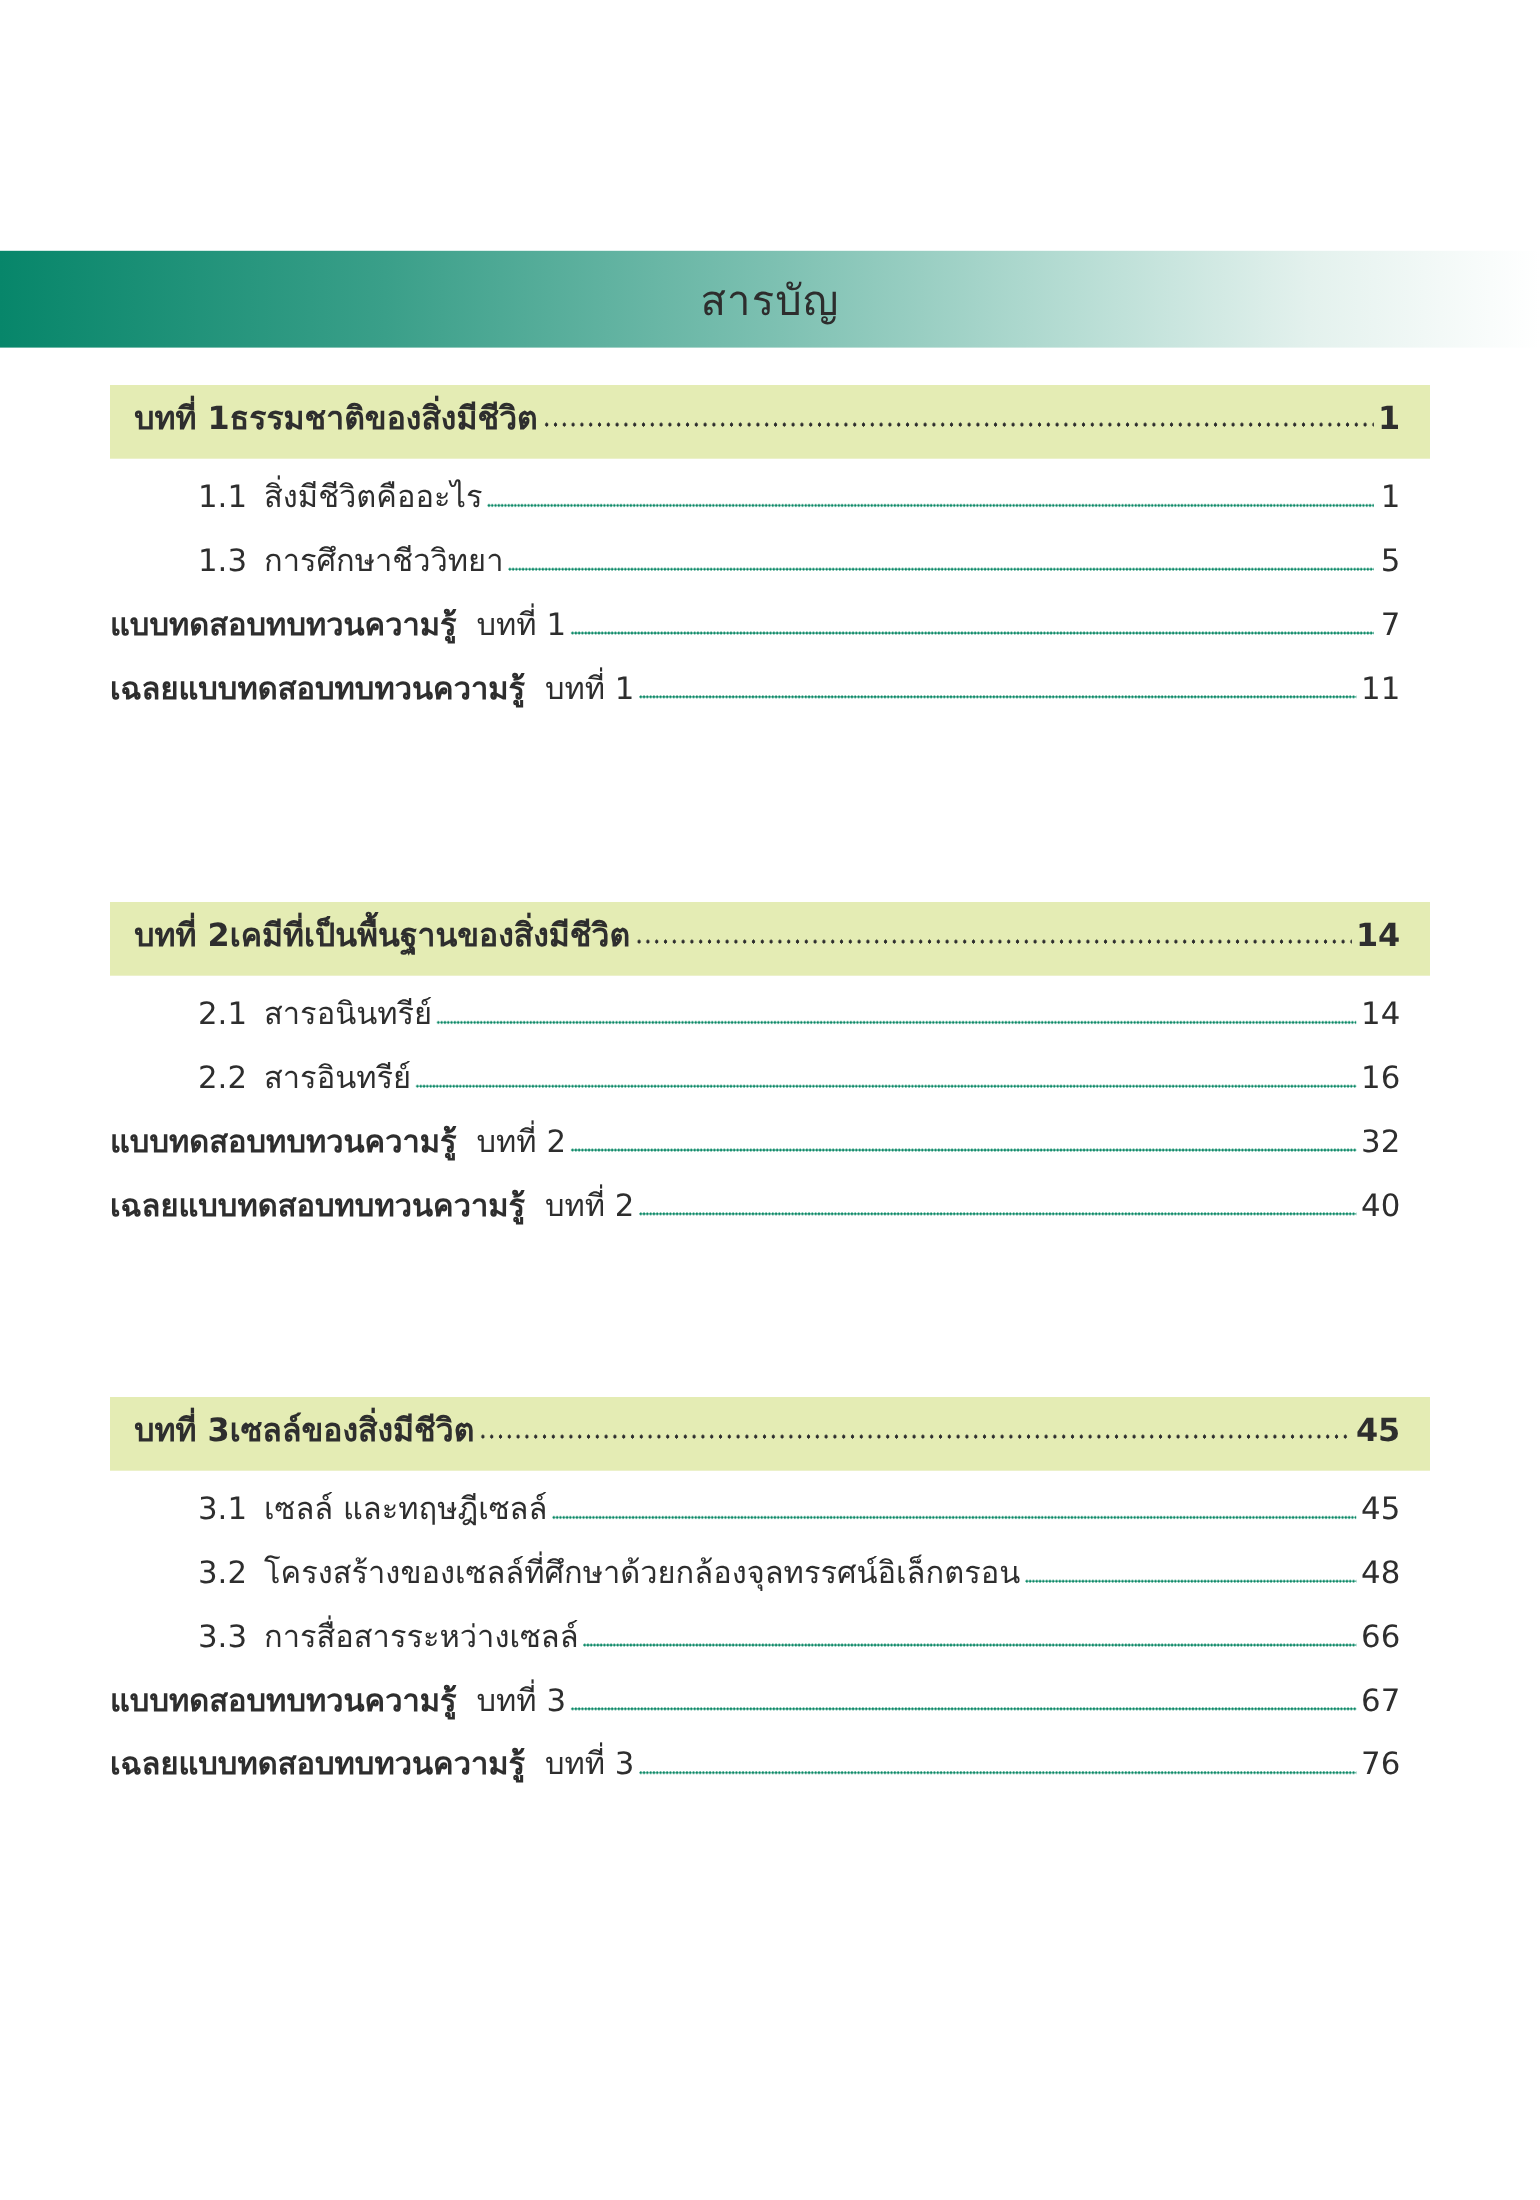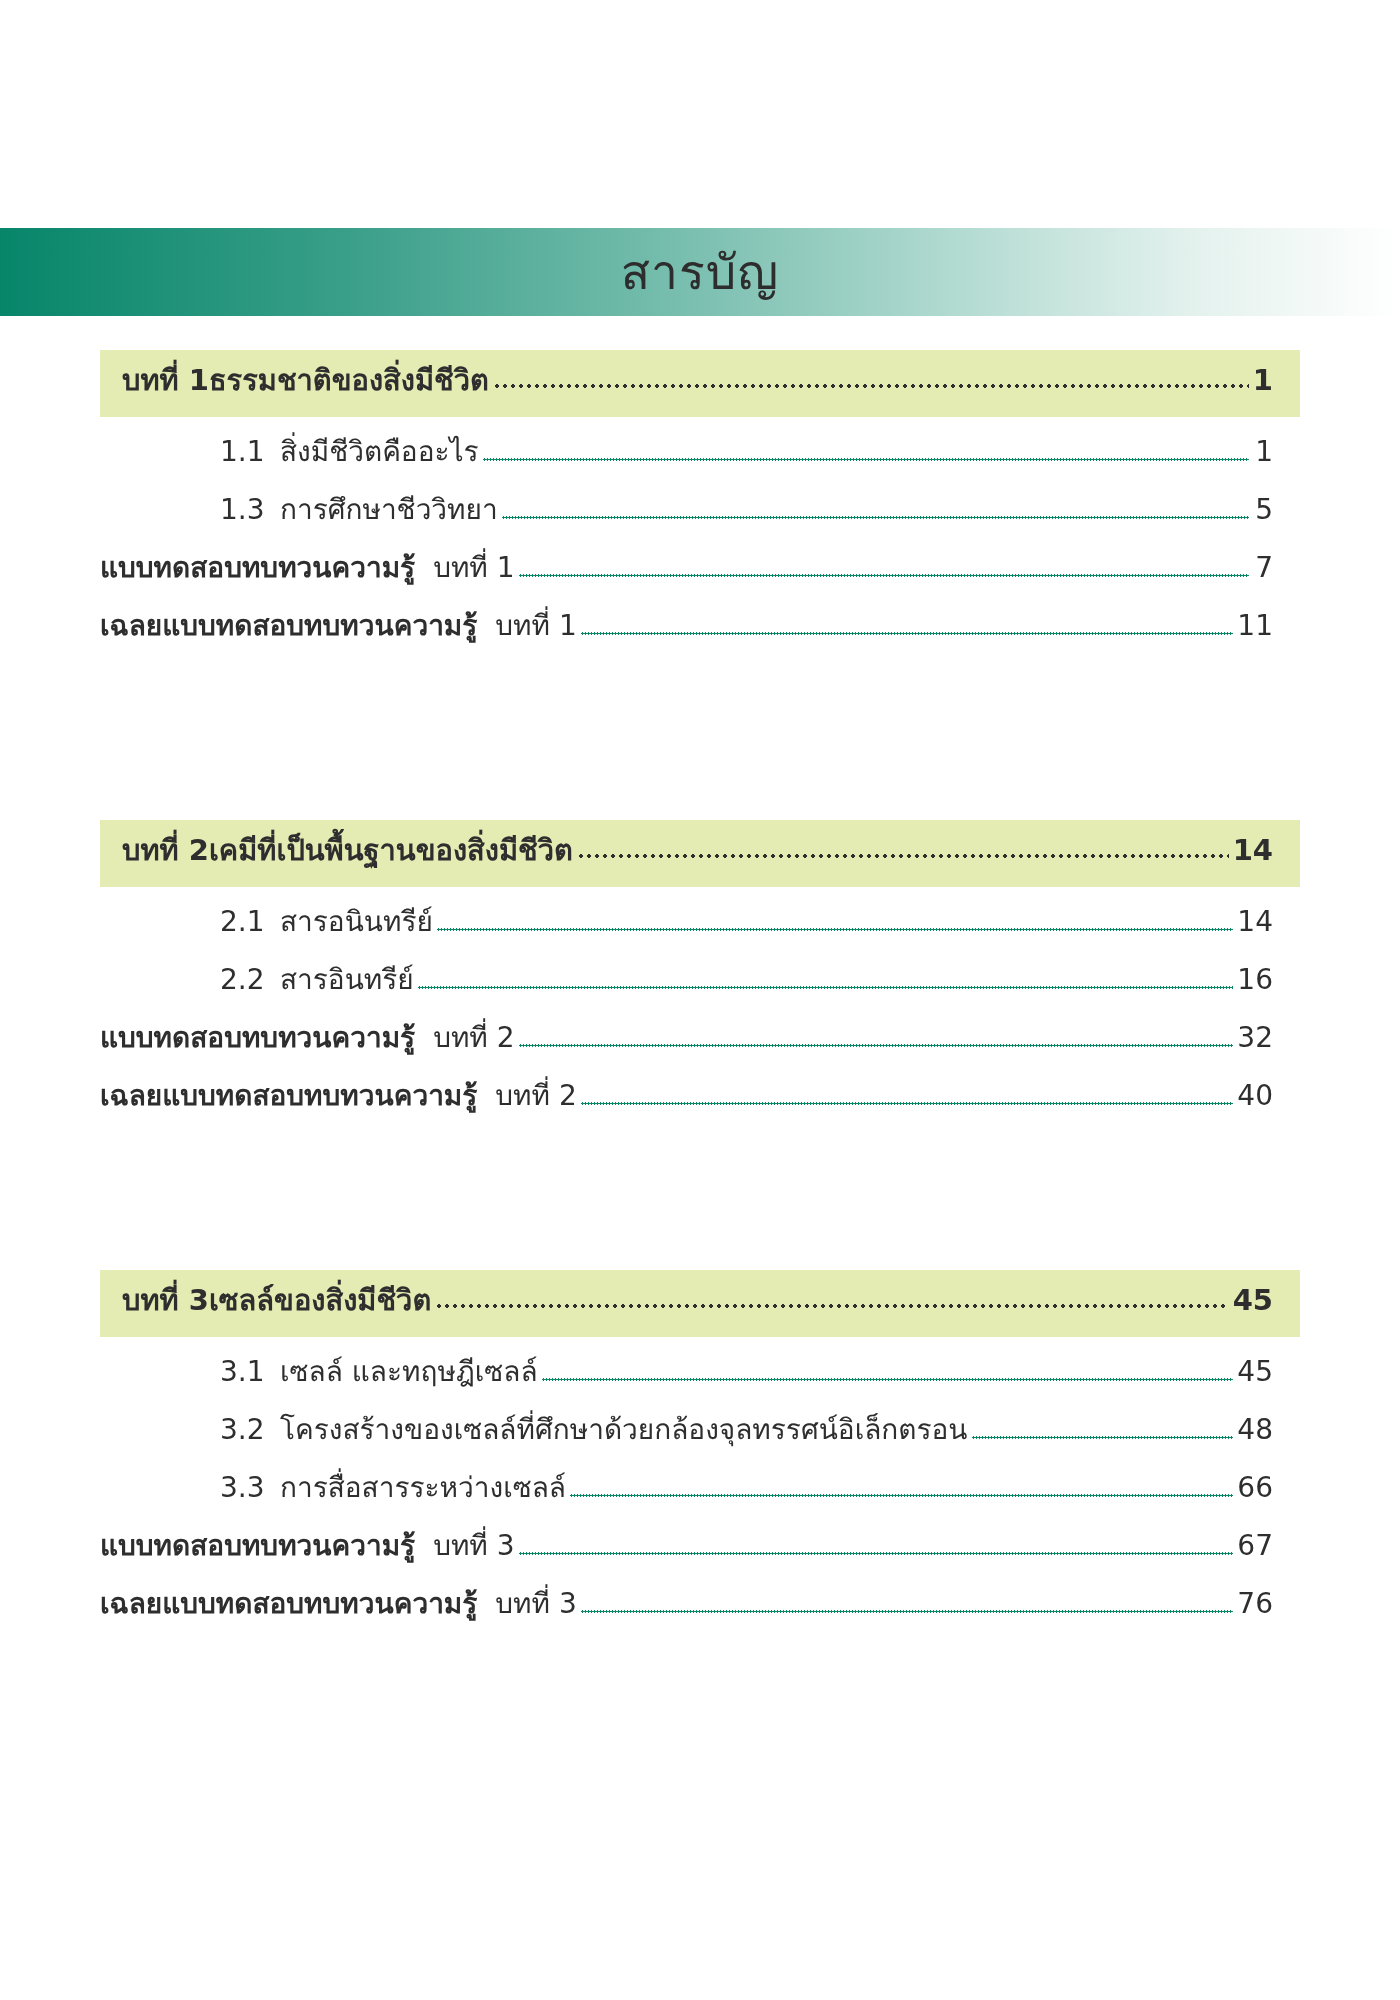--- a/index.html
+++ b/index.html
@@ -1,34 +1,34 @@
 <!DOCTYPE html>
 <html><head>
 <meta charset="utf-8">
 <style>
   html, body { margin: 0; padding: 0; background: #ffffff; }
   body { width: 1400px; height: 2000px; position: relative; overflow: hidden;
          font-family: "DejaVu Sans", "Liberation Sans", sans-serif; color: #2e2e2e; }
   .banner { position: absolute; left: 0; top: 228px; width: 1400px; height: 88px;
             background: linear-gradient(to right, #07866a 0%, #3a9f89 25%, #7cc0b1 50%, #b7ddd4 70%, #e3f1ed 85%, #ffffff 100%);
             display: flex; align-items: center; justify-content: center; }
-  .banner-title { font-size: 48px; color: #2d2d2d; letter-spacing: 1px; margin-left: 0; }
+  .banner-title { font-size: 38px; color: #2d2d2d; letter-spacing: 1px; margin-left: 0; }
   .chapter { position: absolute; left: 100px; width: 1200px; }
   .ch-head { height: 67px; background: #e4ecb4; position: relative; display: flex; align-items: flex-end;
              padding: 0 27px 0 22px; box-sizing: border-box; font-weight: bold; font-size: 29px; }
   .ch-head .inner { display: flex; align-items: baseline; width: 100%; padding-bottom: 14px; }
   .ch-num { white-space: nowrap; }
   .ch-title { white-space: nowrap; }
   .leader-dark { flex: 1; margin: 0 4px; height: 4px; align-self: baseline;
                  background-image: radial-gradient(circle, #2e2e2e 1.6px, transparent 1.8px);
                  background-size: 8px 4px; background-repeat: repeat-x; transform: translateY(-2px); }
   .ch-page { white-space: nowrap; }
   .row { display: flex; align-items: baseline; height: 58px; font-size: 28px; box-sizing: border-box;
          padding-right: 27px; }
-  .row .num { width: 60px; margin-left: 120px; white-space: nowrap; }
+  .row .num { width: 60px; margin-left: 80px; white-space: nowrap; }
   .row .title { white-space: nowrap; }
   .row.test .title-wrap { display: flex; align-items: baseline; white-space: nowrap; }
   .row.test .bold { font-weight: bold; }
   .row.test .chap-ref { margin-left: 18px; font-weight: normal; }
   .leader-green { flex: 1; margin: 0 4px 0 4px; height: 3px; align-self: baseline;
                   background-image: radial-gradient(circle, #0a8866 1.1px, transparent 1.3px);
                   background-size: 3px 3px; background-repeat: repeat-x; }
   .page { white-space: nowrap; min-width: 20px; text-align: right; }
   .rows { padding-top: 12px; }
 </style>

